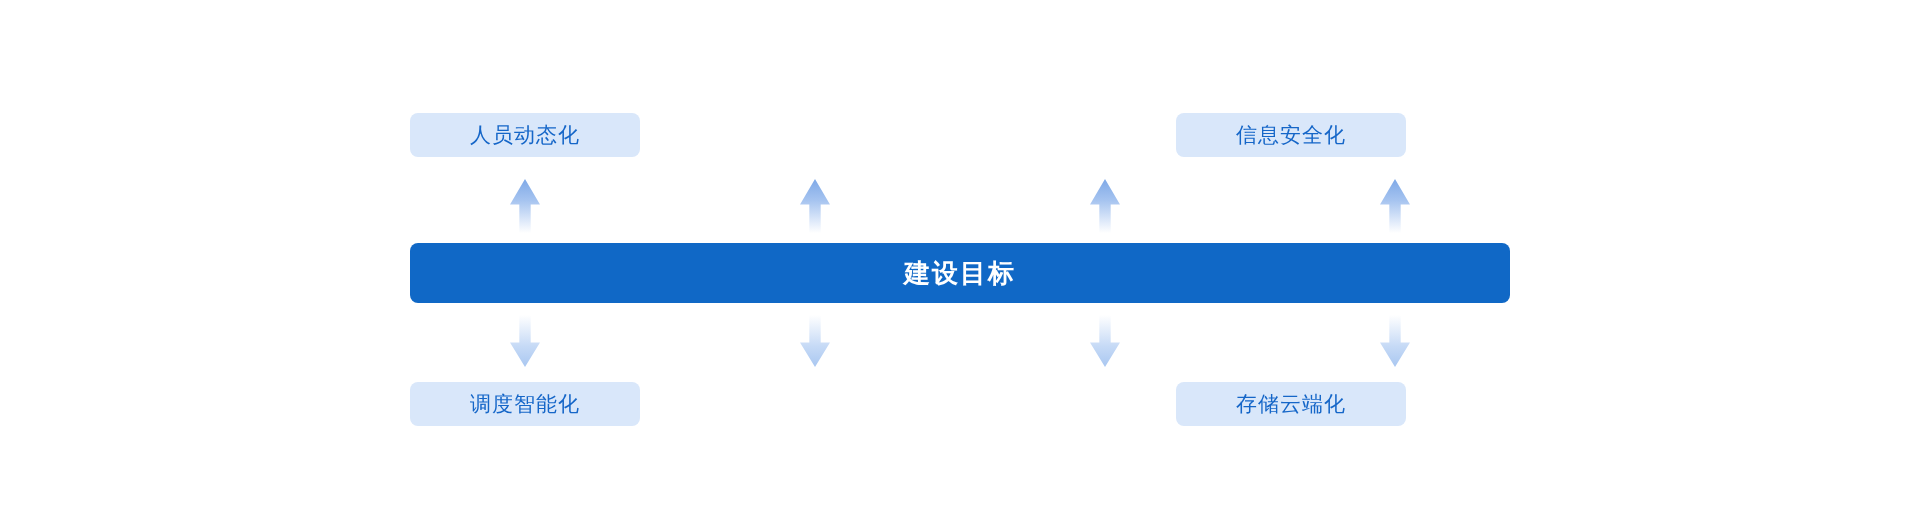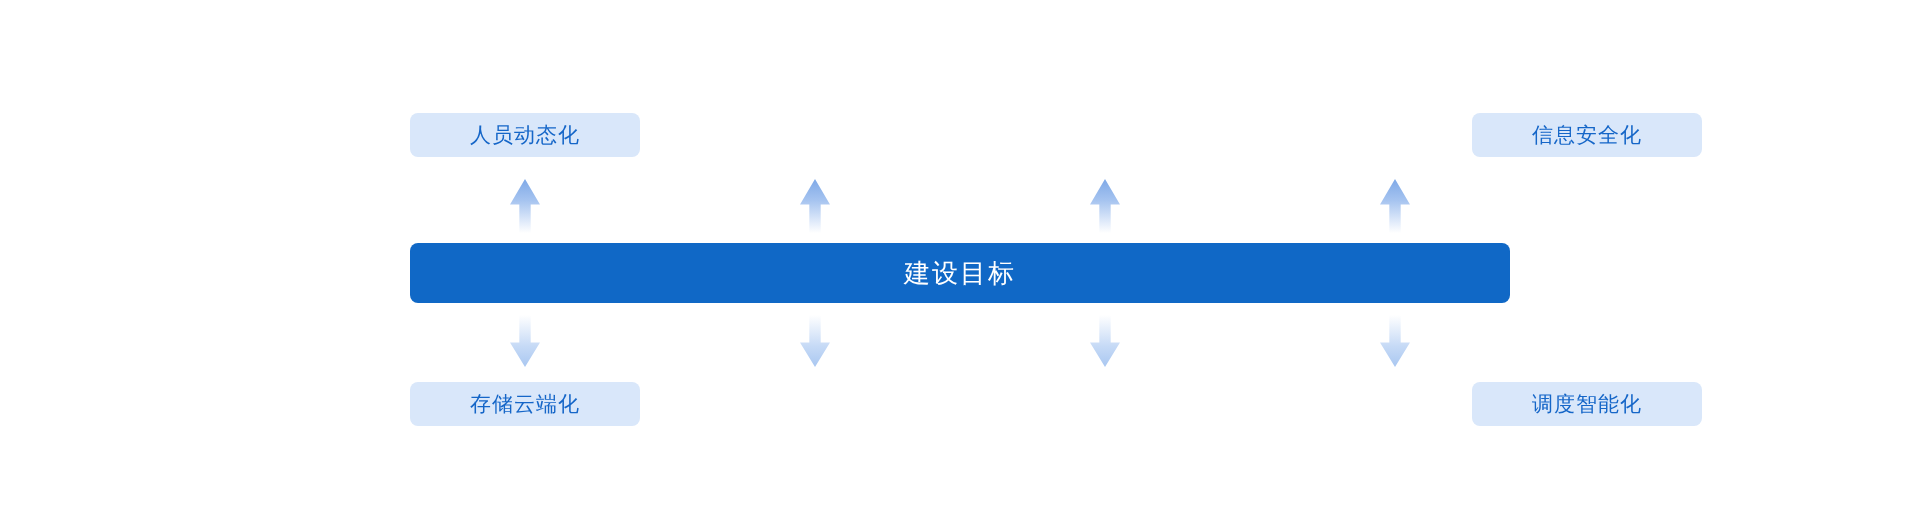--- a/index.html
+++ b/index.html
@@ -18,21 +18,21 @@
     background: #ffffff;
   }
   .diagram {
     width: 1100px;
     margin: 0 auto;
     padding-top: 113px;
   }
   .row {
     display: flex;
     justify-content: space-between;
-    width: 1292px;
+    width: 996px;
   }
   .node-box {
     width: 230px;
     height: 44px;
     background: #D9E7FA;
     border-radius: 8px;
     display: flex;
     align-items: center;
     justify-content: center;
   }
@@ -72,21 +72,21 @@
     height: 60px;
     background: #1068C6;
     border-radius: 8px;
     display: flex;
     align-items: center;
     justify-content: center;
   }
   .center-bar span {
     color: #FFFFFF;
     font-size: 26px;
-    font-weight: normal;
+    font-weight: bold;
     letter-spacing: 2px;
   }
 </style>
 </head>
 <body>
 
 <div class="canvas">
   <div class="diagram">
 
     <div class="row">
@@ -127,21 +127,21 @@
       <div class="arrow-cell">
           <div class="arrow arrow-down"></div>
         </div>
       <div class="arrow-cell">
           <div class="arrow arrow-down"></div>
         </div>
     </div>
 
     <div class="row">
       <div class="node-box">
-        <span>存储云端化</span>
+        <span>调度智能化</span>
       </div>
       <div class="node-box">
-        <span>调度智能化</span>
+        <span>存储云端化</span>
       </div>
     </div>
 
   </div>
 </div>
 
 </body></html>

